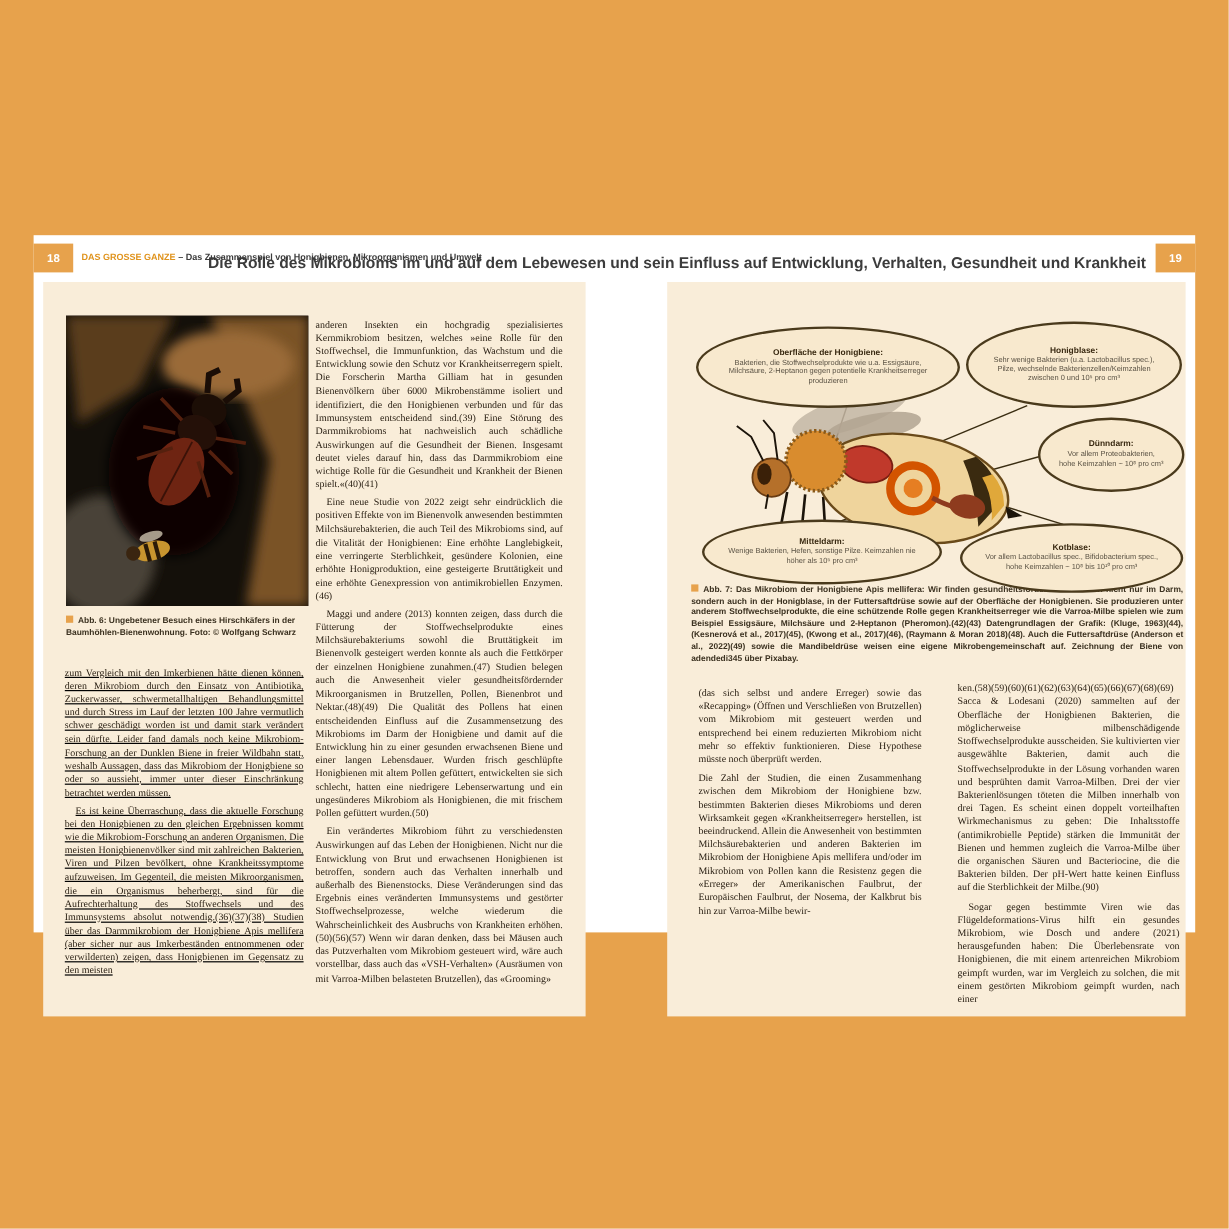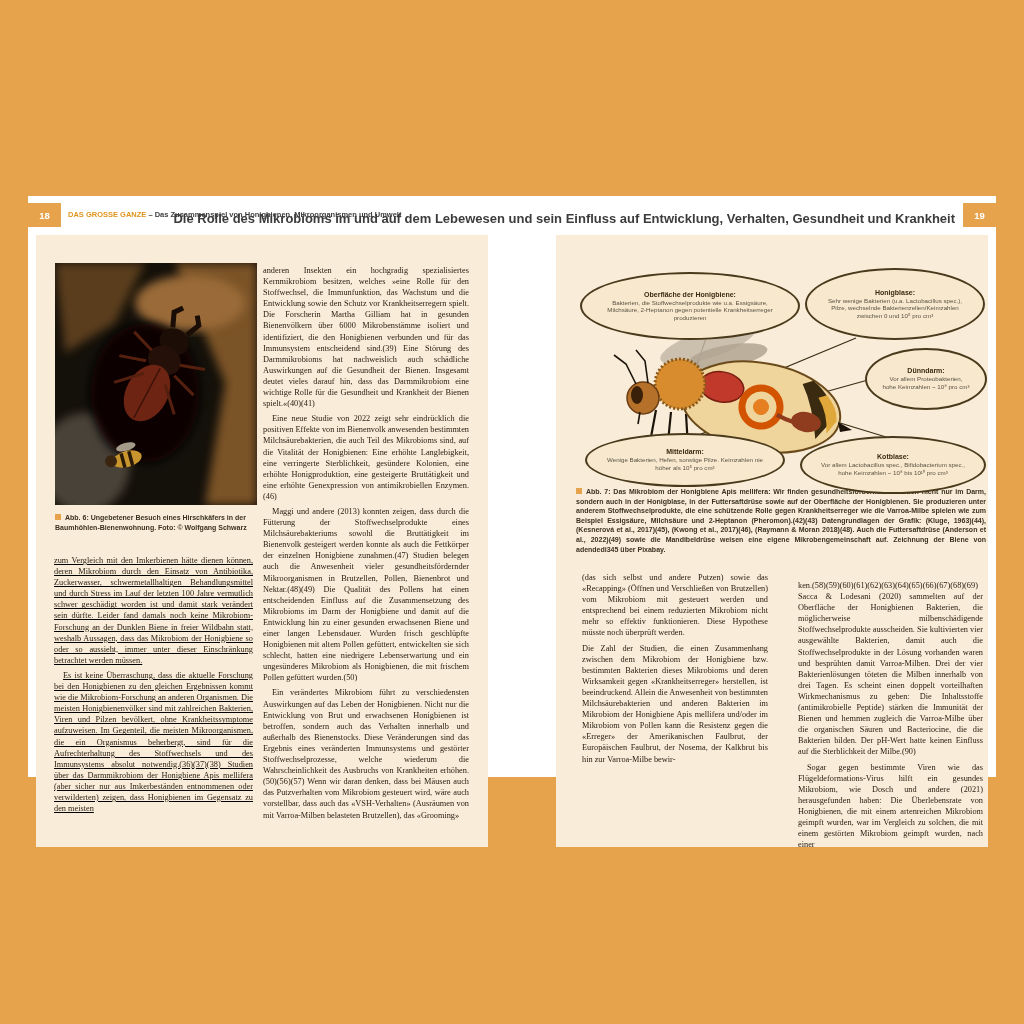--- a/index.html
+++ b/index.html
@@ -29,21 +29,21 @@
   .cap-marker{display:inline-block;width:6px;height:6px;background:#E7A24C;margin-right:4px;}
   .cap-label{font-weight:800;}
 
   .col{position:absolute;overflow:hidden;}
   .col p{margin:4px;font-family:"Liberation Serif",serif;font-size:8.3px;line-height:11.1px;
          text-align:justify;color:#241a0e;}
   .col p.ind{text-indent:9px;}
   .pl-c1{left:14px;top:316px;width:207px;height:288px;text-decoration:underline;}
   .pl-c2{left:223px;top:26px;width:214px;height:576px;}
   .pr-c1{left:22px;top:333px;width:194px;height:272px;}
-  .pr-c2{left:238px;top:341px;width:193px;height:272px;}
+  .pr-c2{left:238px;top:329px;width:193px;height:272px;}
   .subhead{margin:9px 0 3px;font-family:"Liberation Sans",sans-serif;font-size:8.4px;line-height:10.8px;
            font-weight:800;color:#E8951F;text-align:left;}
 
   
   .callout{position:absolute;border:2px solid #4a3a1c;border-radius:50%;background:#F8E9CE;
            box-sizing:border-box;display:flex;flex-direction:column;justify-content:center;
            text-align:center;padding:3px 15px;z-index:3;}
   .callout .ctitle{font-size:7px;line-height:8px;font-weight:800;color:#3a2a12;}
   .callout .ctext{font-size:6.2px;line-height:7.6px;color:#5a5244;}
   .co0{left:24px;top:37px;width:220px;height:68px;}
@@ -185,21 +185,21 @@
         <div class="ctitle">Kotblase:</div>
         <div class="ctext">Vor allem Lactobacillus spec., Bifidobacterium spec., hohe Keimzahlen ~ 10⁸ bis 10¹⁰ pro cm³</div>
       </div>
 
       <div class="caption cap7">
         <span class="cap-marker"></span><span class="cap-label">Abb. 7:</span>
         <span>Das Mikrobiom der Honigbiene Apis mellifera: Wir finden gesundheitsfördernde Mikroben nicht nur im Darm, sondern auch in der Honigblase, in der Futtersaftdrüse sowie auf der Oberfläche der Honigbienen. Sie produzieren unter anderem Stoffwechselprodukte, die eine schützende Rolle gegen Krankheitserreger wie die Varroa-Milbe spielen wie zum Beispiel Essigsäure, Milchsäure und 2-Heptanon (Pheromon).(42)(43) Datengrundlagen der Grafik: (Kluge, 1963)(44), (Kesnerová et al., 2017)(45), (Kwong et al., 2017)(46), (Raymann &amp; Moran 2018)(48). Auch die Futtersaftdrüse (Anderson et al., 2022)(49) sowie die Mandibeldrüse weisen eine eigene Mikrobengemeinschaft auf. Zeichnung der Biene von adendedi345 über Pixabay.</span>
       </div>
 
       <div class="col pr-c1">
-        <p>(das sich selbst und andere Putzen) sowie das «Recapping» (Öffnen und Verschließen von Brutzellen) vom Mikrobiom mit gesteuert werden und entsprechend bei einem reduzierten Mikrobiom nicht mehr so effektiv funktionieren. Diese Hypothese müsste noch überprüft werden.</p>
+        <p>(das sich selbst und andere Erreger) sowie das «Recapping» (Öffnen und Verschließen von Brutzellen) vom Mikrobiom mit gesteuert werden und entsprechend bei einem reduzierten Mikrobiom nicht mehr so effektiv funktionieren. Diese Hypothese müsste noch überprüft werden.</p>
         <p>Die Zahl der Studien, die einen Zusammenhang zwischen dem Mikrobiom der Honigbiene bzw. bestimmten Bakterien dieses Mikrobioms und deren Wirksamkeit gegen «Krankheitserreger» herstellen, ist beeindruckend. Allein die Anwesenheit von bestimmten Milchsäurebakterien und anderen Bakterien im Mikrobiom der Honigbiene Apis mellifera und/oder im Mikrobiom von Pollen kann die Resistenz gegen die «Erreger» der Amerikanischen Faulbrut, der Europäischen Faulbrut, der Nosema, der Kalkbrut bis hin zur Varroa-Milbe bewir-</p>
       </div>
       <div class="col pr-c2">
         <p>ken.(58)(59)(60)(61)(62)(63)(64)(65)(66)(67)(68)(69) Sacca &amp; Lodesani (2020) sammelten auf der Oberfläche der Honigbienen Bakterien, die möglicherweise milbenschädigende Stoffwechselprodukte ausscheiden. Sie kultivierten vier ausgewählte Bakterien, damit auch die Stoffwechselprodukte in der Lösung vorhanden waren und besprühten damit Varroa-Milben. Drei der vier Bakterienlösungen töteten die Milben innerhalb von drei Tagen. Es scheint einen doppelt vorteilhaften Wirkmechanismus zu geben: Die Inhaltsstoffe (antimikrobielle Peptide) stärken die Immunität der Bienen und hemmen zugleich die Varroa-Milbe über die organischen Säuren und Bacteriocine, die die Bakterien bilden. Der pH-Wert hatte keinen Einfluss auf die Sterblichkeit der Milbe.(90)</p>
         <p class="ind">Sogar gegen bestimmte Viren wie das Flügeldeformations-Virus hilft ein gesundes Mikrobiom, wie Dosch und andere (2021) herausgefunden haben: Die Überlebensrate von Honigbienen, die mit einem artenreichen Mikrobiom geimpft wurden, war im Vergleich zu solchen, die mit einem gestörten Mikrobiom geimpft wurden, nach einer</p>
       </div>
     </div>
 
   </div>
 </div>

